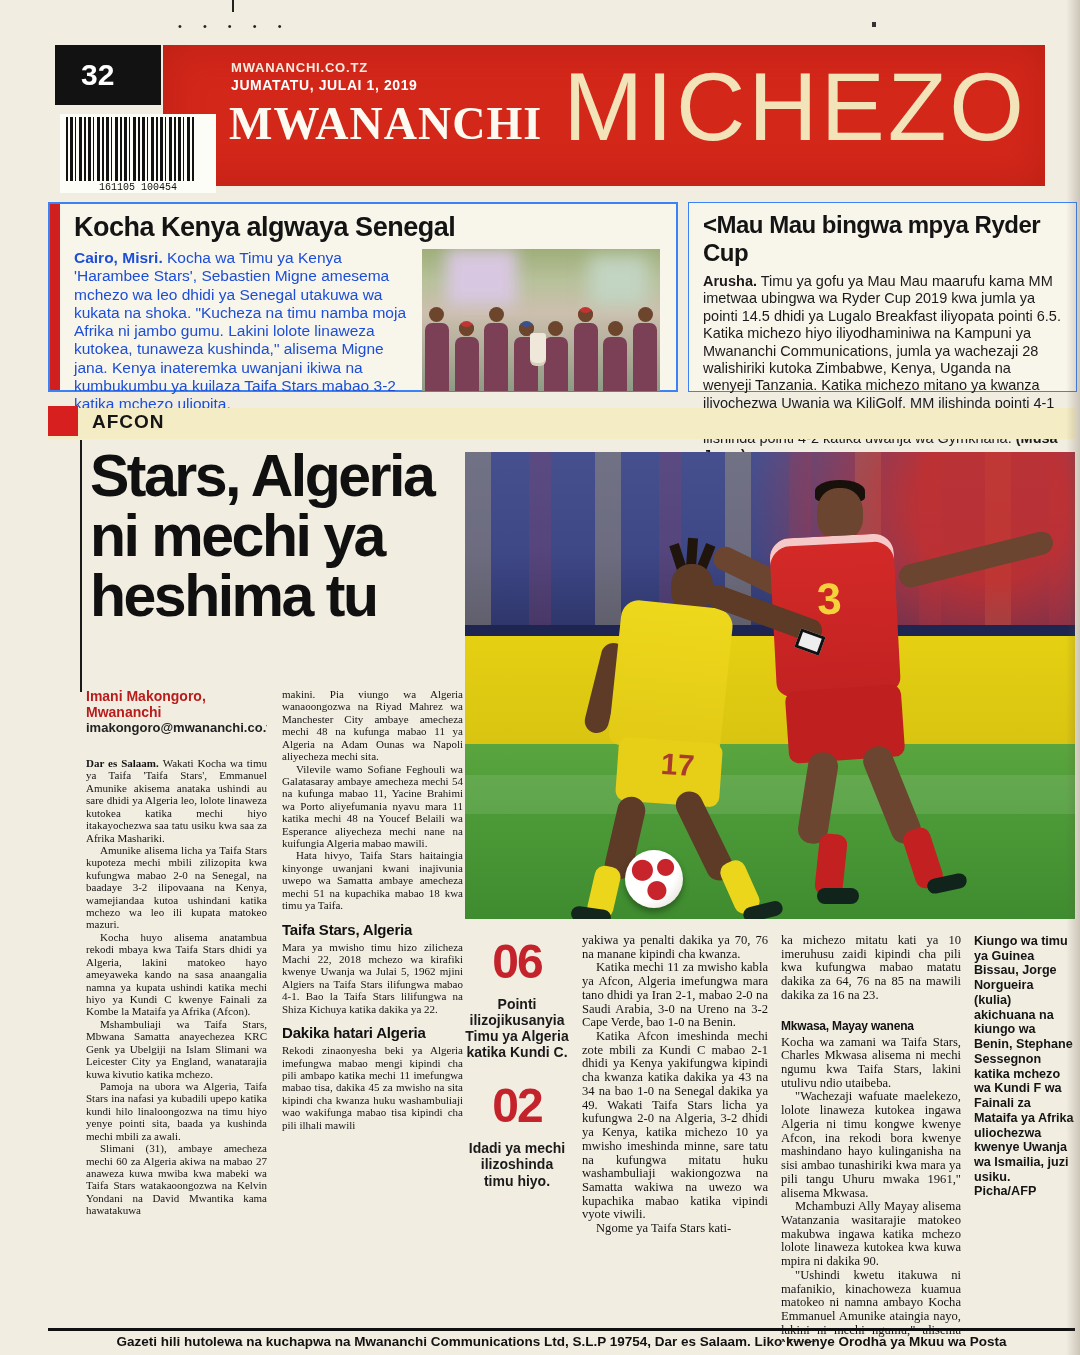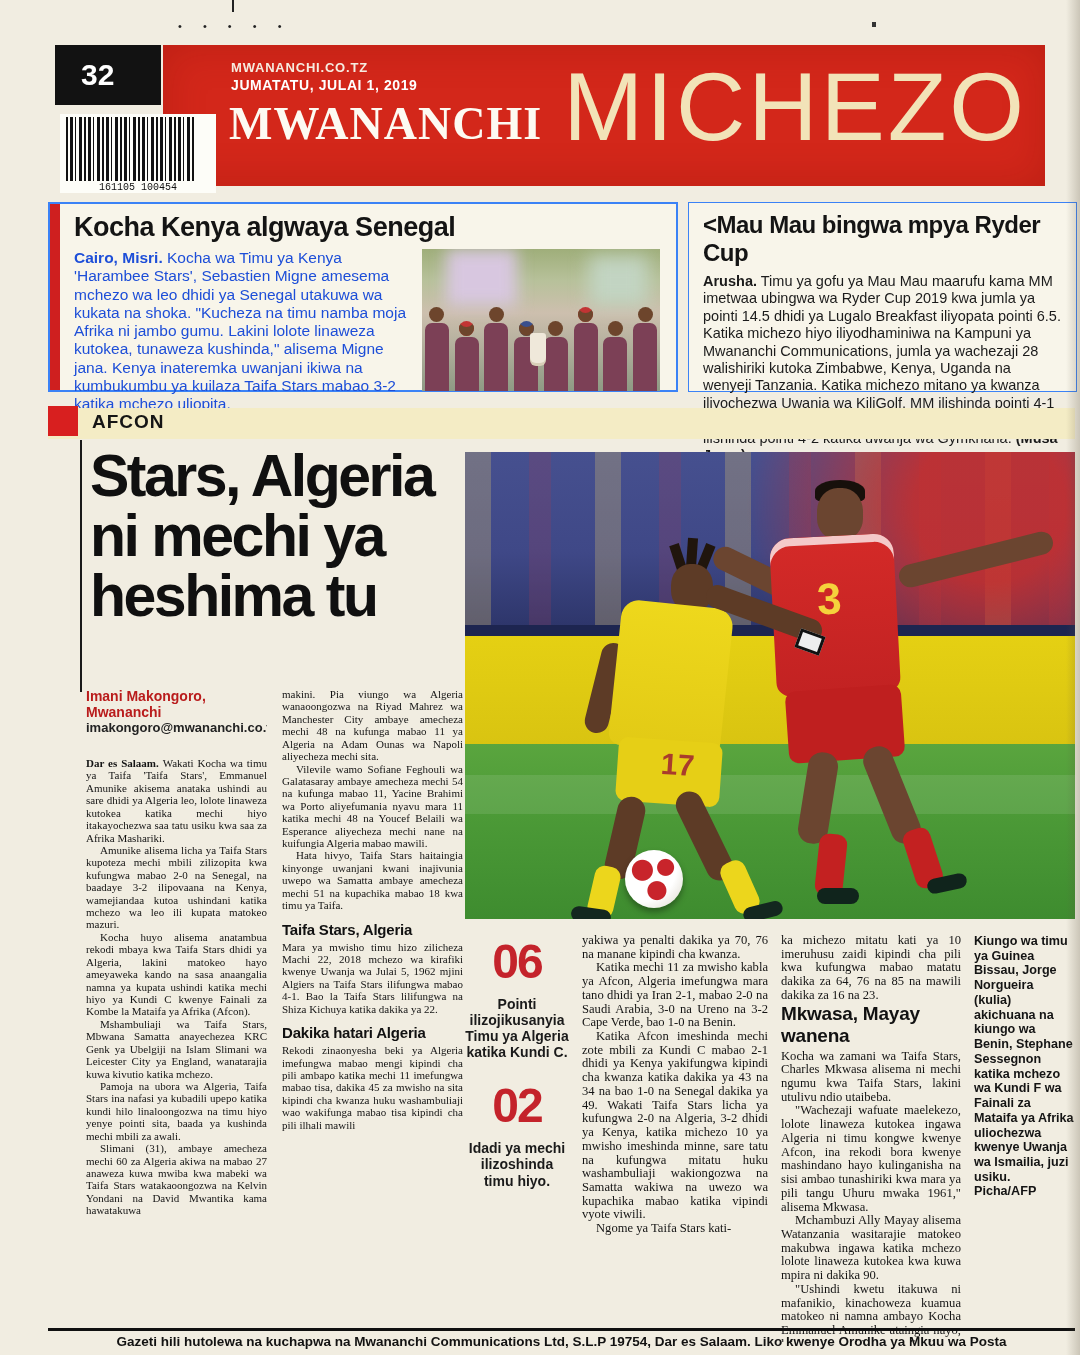--- a/index.html
+++ b/index.html
@@ -134,21 +134,21 @@
     text-align:justify; text-indent:14px; }
   .serifbody p.noindent { text-indent:0; }
   .serifbody h4.subhead { font-family:"Liberation Sans", sans-serif; font-size:15px; font-weight:800;
     color:#111; margin:9px 0 3px 0; letter-spacing:-.2px; }
   .serifbody p b { font-weight:bold; }
   .cols12 { position:absolute; left:86px; top:688px; width:377px; height:650px; display:flex; gap:15px; overflow:hidden; }
   .cols12 .col { width:181px; overflow:hidden; }
   .below { position:absolute; left:465px; top:934px; width:612px; height:408px; display:flex; gap:13px; overflow:hidden; }
   .below .col3 { width:186px; } .below .col4 { width:180px; }
   .below .serifbody p { font-size:12.6px; line-height:1.09; }
-  .below .serifbody h4.subhead { font-size:19px; margin:0 0 3px 0; }
+  .below .serifbody h4.subhead { font-size:12px; margin:16px 0 3px 0; }
 
   
   .stats { width:104px; padding-top:4px; text-align:center; }
   .stat-num { font-size:48px; font-weight:800; color:#c4232b; line-height:1; letter-spacing:-2px; }
   .stat-label { font-size:14px; font-weight:bold; color:#1a1a1a; line-height:1.15; margin:10px 0 22px 0; }
 
   
   .captioncol { width:100px; font-size:12.6px; font-weight:bold; color:#141414; line-height:1.17; }
   .captioncol .credit { font-weight:800;margin-top:9px; }
 

